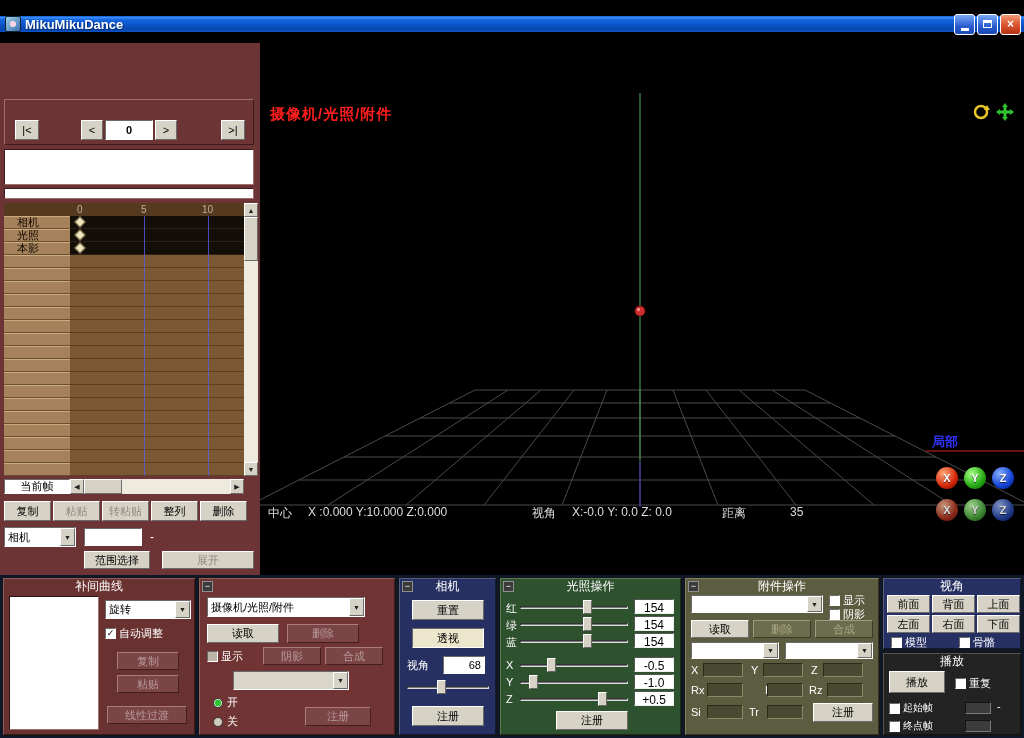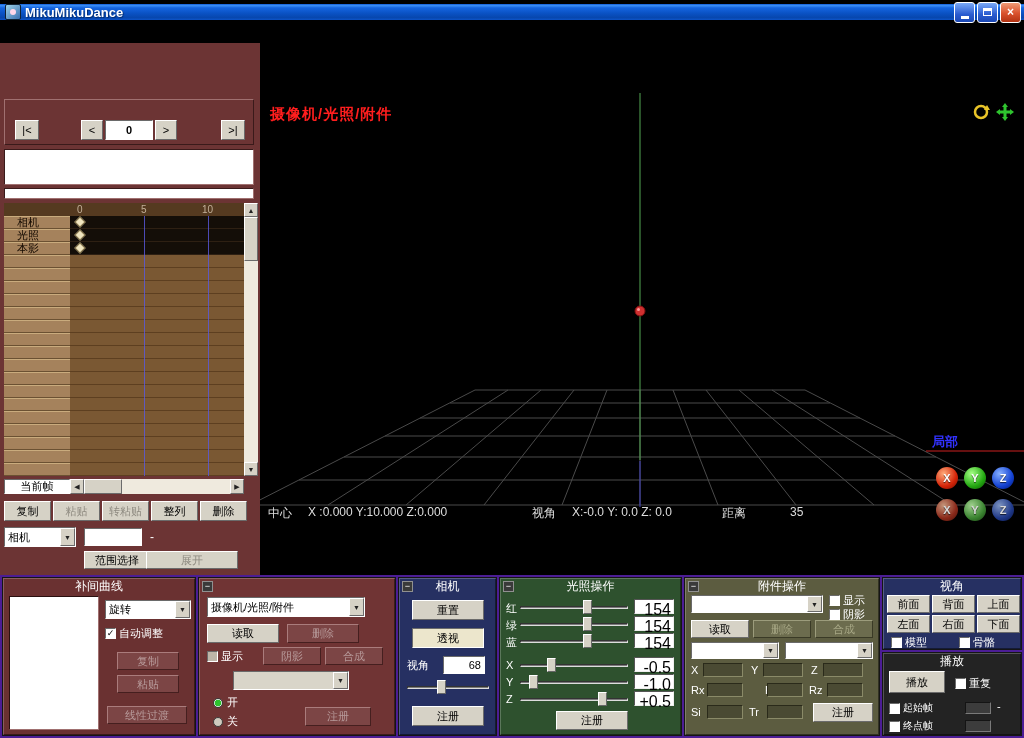--- a/index.html
+++ b/index.html
@@ -1,20 +1,20 @@
 <!DOCTYPE html>
 <html><head>
 <meta charset="utf-8">
 <style>
   *{margin:0;padding:0;box-sizing:border-box}
   body{background:#555;font-family:"Liberation Sans",sans-serif}
   .window{position:relative;width:1024px;height:738px;background:#000;overflow:hidden}
 
   
-  .titlebar{position:absolute;left:0;top:4px;width:1024px;height:16px;
+  .titlebar{position:absolute;left:0;top:16px;width:1024px;height:16px;
     background:linear-gradient(to bottom,#0f5bd8 0%,#3b8ef5 10%,#1464e0 24%,#0a51c2 60%,#0747ae 85%,#0d54c8 100%);
     display:flex;align-items:center;padding:0 3px}
   .app-icon{width:16px;height:16px;margin:0 4px 0 2px;background:linear-gradient(135deg,#9fd3e8,#3a6fb0);border:1px solid #123;border-radius:2px;position:relative}
   .app-icon::after{content:"";position:absolute;left:4px;top:4px;width:6px;height:6px;border-radius:50%;background:#ffd7ea}
   .title-text{color:#fff;font-weight:bold;font-size:13px;text-shadow:1px 1px 1px #012a6e}
   .win-btns{margin-left:auto;display:flex;gap:2px}
   .wbtn{width:21px;height:21px;border-radius:3px;border:1px solid #fff;display:flex;align-items:center;justify-content:center;color:#fff;font-weight:bold;font-size:12px}
   .wbtn.min,.wbtn.max{background:linear-gradient(to bottom,#7aa9f7,#2a5cd0 60%,#1b48b4)}
   .wbtn.close{background:linear-gradient(to bottom,#f09a75,#d9512c 55%,#b23313)}
   .glyph-min{display:block;width:8px;height:3px;background:#fff;margin-top:10px}
@@ -65,21 +65,21 @@
   .vp-icon{position:absolute;width:18px;height:18px}
   .axisball{position:absolute;width:22px;height:22px;border-radius:50%;display:flex;align-items:center;justify-content:center;font-size:11px;font-weight:bold;color:#fff;text-shadow:0 1px 1px rgba(0,0,0,.7)}
   .ax-x{background:radial-gradient(circle at 35% 30%,#ffab7a,#d42408 60%,#6e0e00)}
   .ax-y{background:radial-gradient(circle at 35% 30%,#a6ff86,#24a812 60%,#0a5200)}
   .ax-z{background:radial-gradient(circle at 35% 30%,#86b0ff,#1442d2 60%,#001670)}
   .axisball.dim{filter:saturate(.65) brightness(.85)}
   .vp-status{position:absolute;left:0;top:462px;width:100%;height:18px;color:#dedede;font-size:12px}
   .vp-status span{position:absolute;white-space:pre;top:0}
 
   
-  .bottom{position:absolute;left:0;top:575px;width:1024px;height:163px;background:#4c1d95}
+  .bottom{position:absolute;left:0;top:575px;width:1024px;height:163px;background:#0f172a}
   .panel{position:absolute;top:2px;height:159px;border:1px solid #151515;
     box-shadow:inset 1px 1px 0 rgba(255,255,255,.22),inset -1px -1px 0 rgba(0,0,0,.45)}
   .p-title{color:#fff;font-size:12px;text-align:center;line-height:16px}
   .collapse{position:absolute;left:3px;top:3px;width:11px;height:11px;background:#3a3a3a;border:1px solid #909090;color:#fff;font-size:9px;line-height:9px;text-align:center}
   .p-interp{left:2px;width:194px;background:#6a3131}
   .p-model{left:198px;width:198px;background:#703434}
   .p-camera{left:398px;width:99px;background:#263062}
   .p-light{left:499px;width:183px;background:#2e512e}
   .p-acc{left:684px;width:196px;background:#5c5c40}
   .p-view{left:882px;width:140px;height:73px;background:#263062}
@@ -90,21 +90,21 @@
   .cb.dis{background:#bdb5a8}
   .radiolabel{position:absolute;display:flex;align-items:center;gap:4px;color:#fff;font-size:11px}
   .radio{width:10px;height:10px;border-radius:50%;background:#cfcbbf;border:1px solid #3a3a3a;flex:none}
   .radio.on{background:radial-gradient(circle,#2ec22e 0 55%,#d8f0d8 60%)}
   .olbtn{background:#6c6c4e;border:1px solid;border-color:#9c9c7c #3a3a26 #3a3a26 #9c9c7c;color:#a8a886;font-size:11px;display:flex;align-items:center;justify-content:center}
   .dfield{position:absolute;background:#4a4a33;border:1px solid;border-color:#2a2a1a #8a8a68 #8a8a68 #2a2a1a}
   .plab{position:absolute;color:#fff;font-size:11px}
   .slider{position:absolute;height:18px}
   .groove{position:absolute;left:0;right:0;top:8px;height:3px;background:#7a7a7a;border:1px solid;border-color:#333 #ddd #ddd #333}
   .thumb{position:absolute;top:2px;width:9px;height:14px;background:#d6d2c6;border:1px solid;border-color:#fff #666 #666 #fff}
-  .lval{position:absolute;background:#fff;border:1px solid;border-color:#555 #eee #eee #555;font-size:16px;color:#000;text-align:right;padding:1px 2px}
+  .lval{position:absolute;background:#fff;border:1px solid;border-color:#555 #eee #eee #555;font-size:12px;color:#000;text-align:center;padding:1px 2px}
   .pfield{position:absolute;background:#3c3c3c;border:1px solid;border-color:#141414 #7a7a7a #7a7a7a #141414}
   .dash{position:absolute;color:#fff;font-size:11px}
 </style>
 </head>
 <body>
 
 <div class="window">
 
   <div class="titlebar">
     <span class="app-icon"></span>
@@ -191,21 +191,21 @@
     <div class="btn" style="position:absolute;left:151px;top:458px;width:47px;height:20px">整列</div>
     <div class="btn" style="position:absolute;left:200px;top:458px;width:47px;height:20px">删除</div>
 
     <div class="select" style="position:absolute;left:4px;top:484px;width:72px;height:20px">
       <span>相机</span>
       <span class="sel-arrow">▼</span>
     </div>
     <div class="field" style="position:absolute;left:84px;top:485px;width:58px;height:18px"></div>
     <span style="position:absolute;left:150px;top:487px;color:#fff;font-size:12px">-</span>
     <div class="btn" style="position:absolute;left:84px;top:508px;width:66px;height:18px">范围选择</div>
-    <div class="btn dis" style="position:absolute;left:146px;top:508px;width:92px;height:18px">展开</div>
+    <div class="btn dis" style="position:absolute;left:162px;top:508px;width:92px;height:18px">展开</div>
   </div>
 
   <div class="viewport">
     <svg width="764" height="532">
       <g stroke="#4a4a4a" stroke-width="1">
         <line x1="215" y1="347" x2="545" y2="347"></line>
         <line x1="190" y1="360" x2="570" y2="360"></line>
         <line x1="160" y1="375" x2="600" y2="375"></line>
         <line x1="125" y1="393" x2="635" y2="393"></line>
         <line x1="84" y1="414" x2="676" y2="414"></line>

